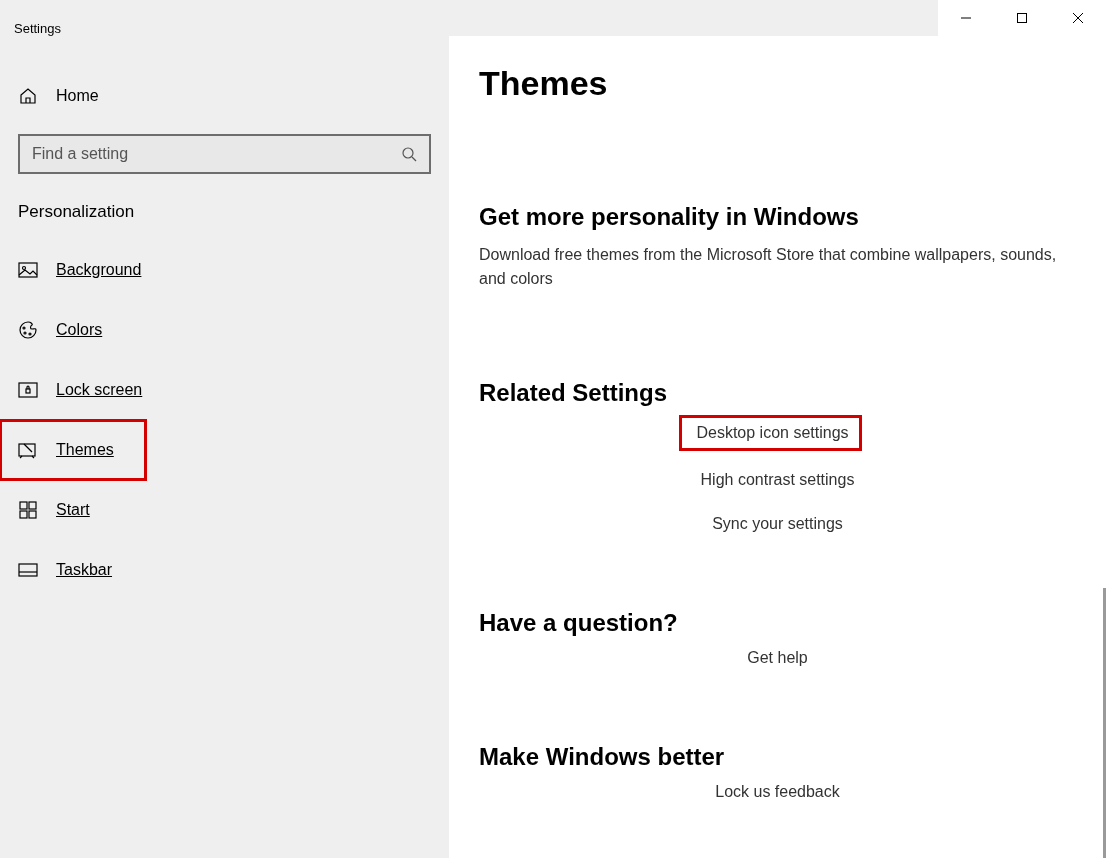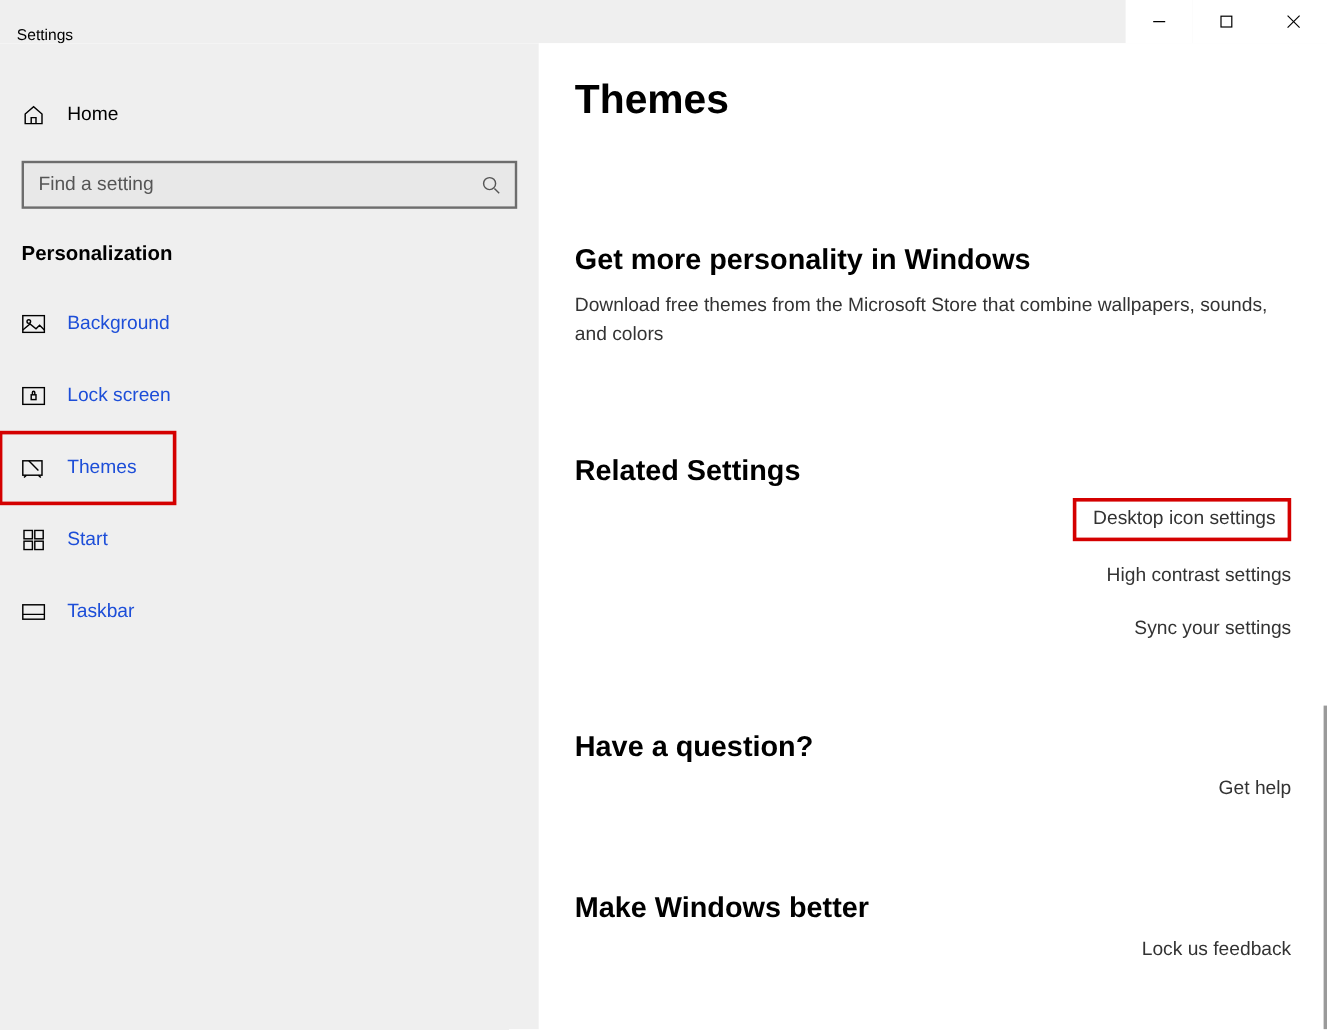--- a/index.html
+++ b/index.html
@@ -77,35 +77,35 @@
   border: none;
   background: transparent;
   font-size: 16px;
   color: #555;
   outline: none;
 }
 .search-box input::placeholder { color: #555; }
 .search-box .sicon { width:16px; height:16px; }
 .category-title {
   font-size: 17px;
-  font-weight: 700;
+  font-weight: 400;
   color: #000;
   padding: 10px 18px 18px 18px;
 }
 .nav-item {
   display: flex;
   align-items: center;
   height: 60px;
   padding-left: 18px;
   gap: 18px;
   cursor: pointer;
   position: relative;
 }
 .nav-item .icon { width: 20px; height: 20px; display:flex; align-items:center; justify-content:center;}
-.nav-item .label { font-size: 16px; color: #1d4ed8; }
+.nav-item .label { font-size: 16px; color: #000000; text-decoration: underline; }
 .nav-item.highlighted {
   outline: 3px solid #d40000;
   outline-offset: -2px;
   width: 146px;
 }
 .main {
   flex: 1;
   background: #fff;
   padding: 28px 30px 0 30px;
   position: relative;
@@ -138,21 +138,21 @@
   display: inline-block;
 }
 .link-item.boxed {
   border: 3px solid #d40000;
   padding: 6px 10px 6px 0;
   margin-left: -14px;
   padding-left: 14px;
   margin-bottom: 20px;
   margin-top: -4px;
 }
-.links-group { margin-bottom: 50px; display:flex; flex-direction:column; align-items:flex-end;margin-top:12px;}
+.links-group { margin-bottom: 50px; display:flex; flex-direction:column; align-items:center;margin-top:12px;}
 .scrollthumb {
   position: absolute;
   right: 0;
   top: 552px;
   width: 3px;
   height: 280px;
   background: #9a9a9a;
 }
 svg { display:block; }
 </style>
@@ -211,20 +211,31 @@
       <span class="icon">
         <svg width="20" height="16" viewBox="0 0 20 16" fill="none" stroke="#000" stroke-width="1.2">
             <rect x="1" y="1" width="18" height="14"></rect>
             <circle cx="6" cy="6" r="1.5"></circle>
             <path d="M1 13 L7 8 L12 12 L15 9 L19 13"></path>
           </svg>
       </span>
       <span class="label">Background</span>
     </div>
 
+    <div class="nav-item">
+      <span class="icon">
+        <svg width="20" height="20" viewBox="0 0 20 20" fill="none" stroke="#000" stroke-width="1.2">
+            <path d="M10 2 A8 8 0 1 0 18 10 C18 8 16 9 14 9 C12 9 12 6 14 5 C15 4.5 13 2 10 2 Z"></path>
+            <circle cx="6" cy="8" r="1"></circle>
+            <circle cx="7" cy="13" r="1"></circle>
+            <circle cx="12" cy="14" r="1"></circle>
+          </svg>
+      </span>
+      <span class="label">Colors</span>
+    </div>
 
     <div class="nav-item">
       <span class="icon">
         <svg width="20" height="16" viewBox="0 0 20 16" fill="none" stroke="#000" stroke-width="1.2">
             <rect x="1" y="1" width="18" height="14"></rect>
             <rect x="8" y="7" width="4" height="4"></rect>
             <path d="M9 7 V5 A1 1 0 0 1 11 5 V7"></path>
           </svg>
       </span>
       <span class="label">Lock screen</span>

